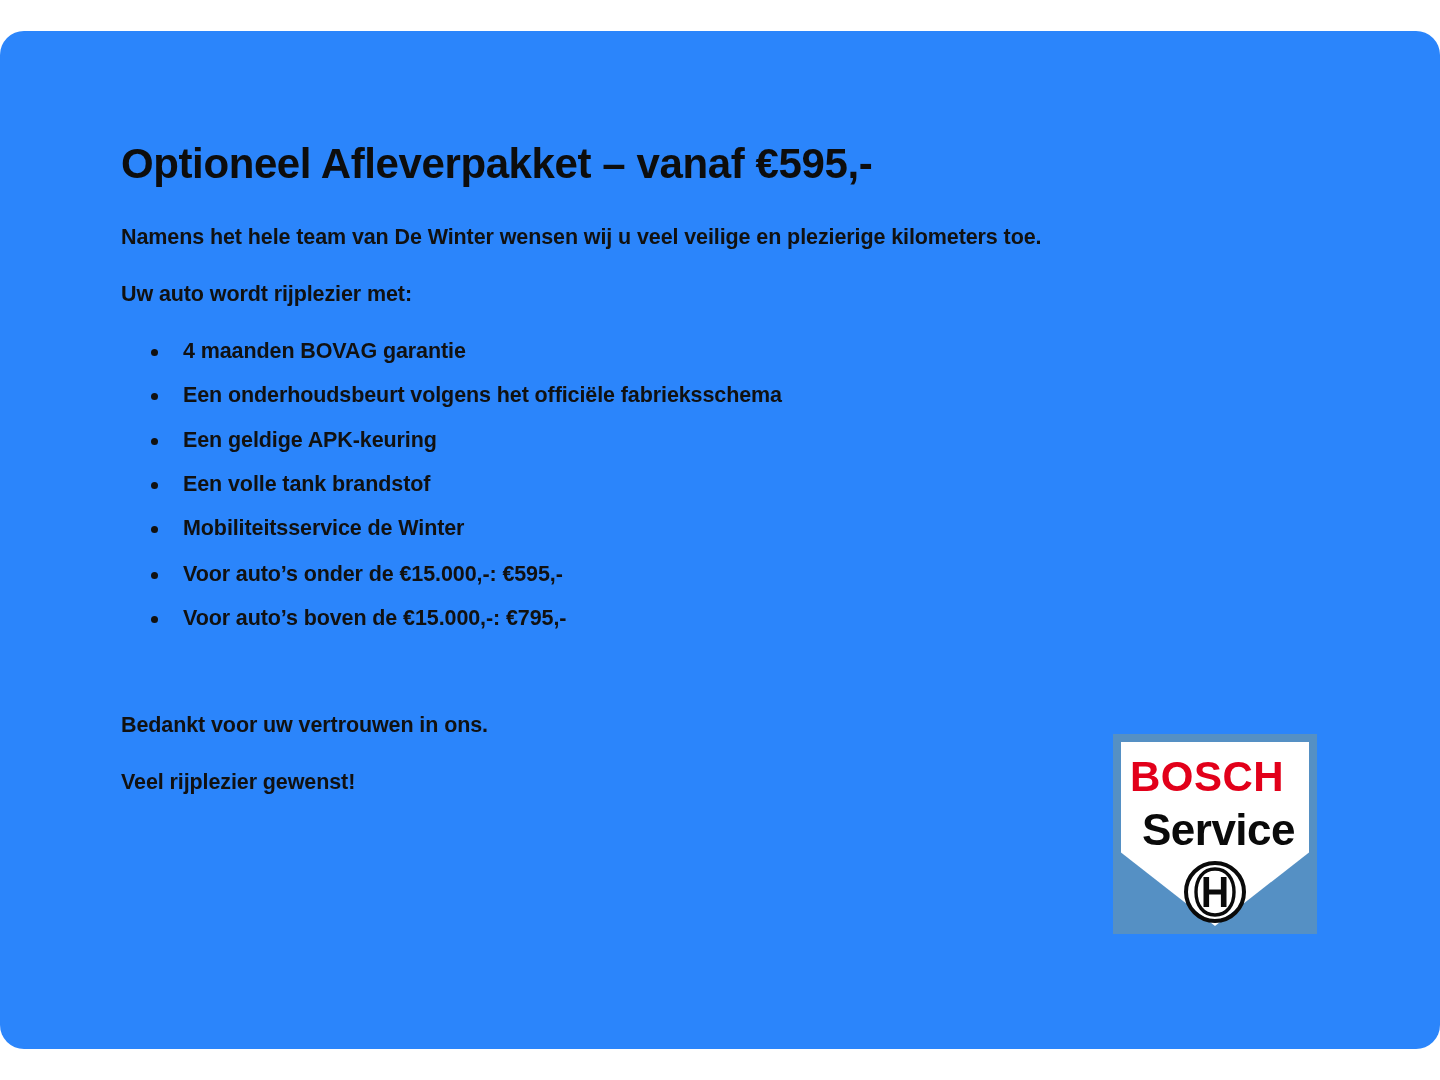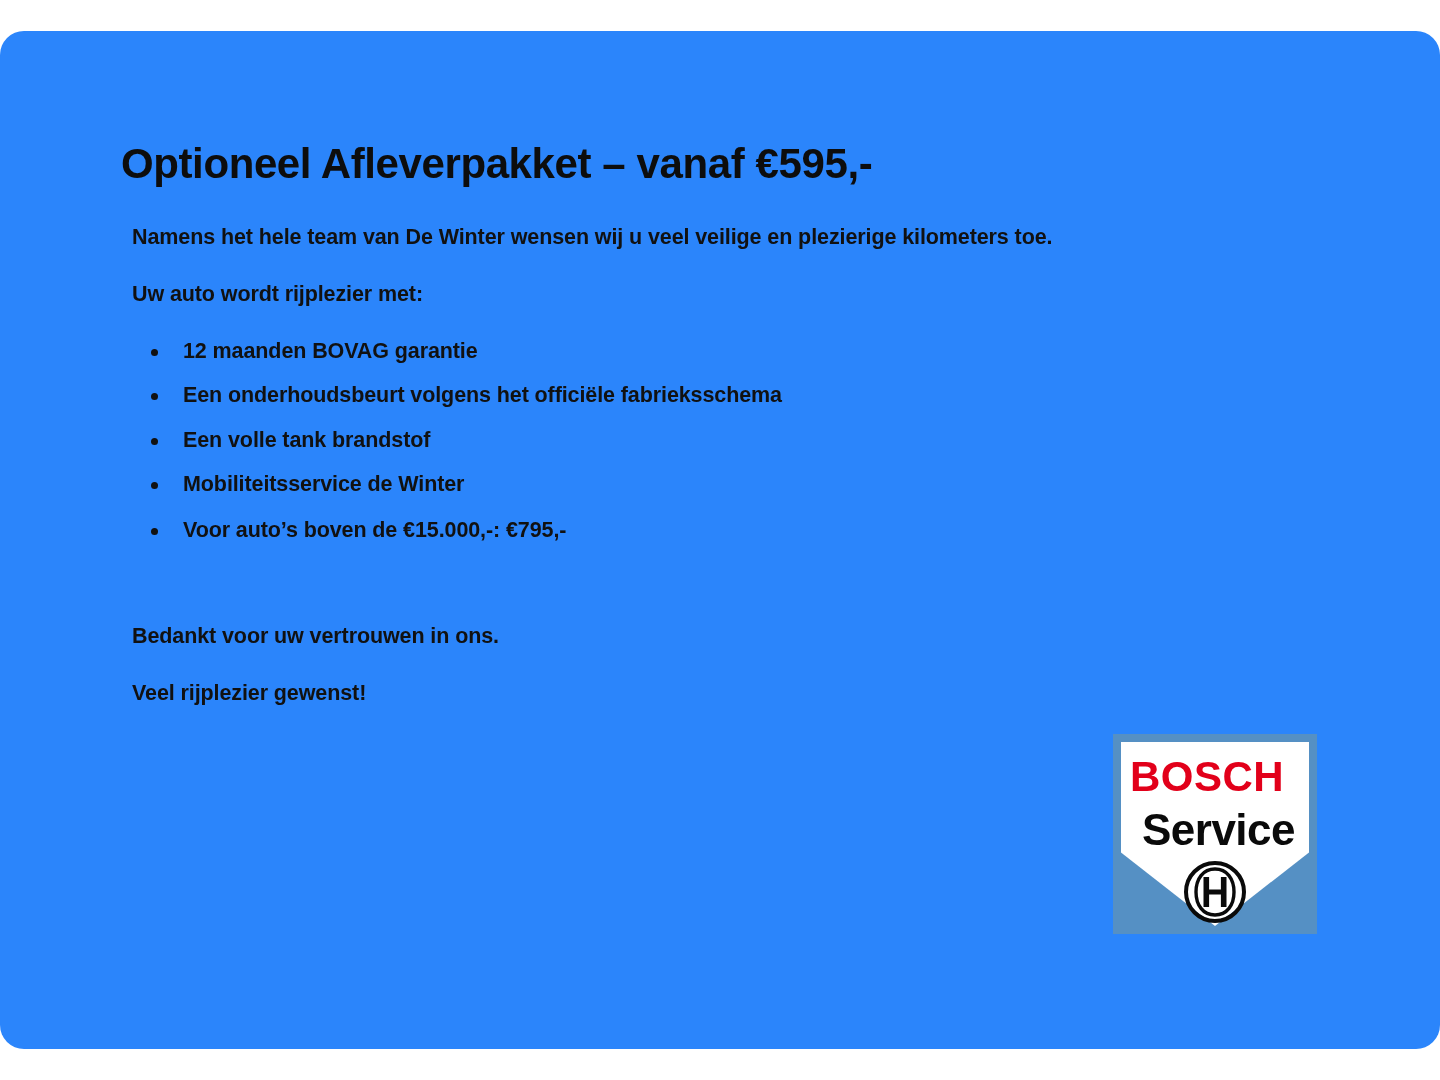--- a/index.html
+++ b/index.html
@@ -46,21 +46,21 @@
     letter-spacing: -0.4px;
     margin: 0 0 38px 0;
     line-height: 1.08;
     white-space: nowrap;
   }
 
   .para {
     font-size: 21.5px;
     font-weight: bold;
     color: #111111;
-    margin: 0 0 30px 11px;
+    margin: 0 0 30px 0;
     line-height: 1.25;
     letter-spacing: -0.1px;
     white-space: nowrap;
   }
 
   ul.bullets {
     list-style: none;
     margin: 0 0 20px 0;
     padding: 0;
   }
@@ -158,38 +158,46 @@
 
       <h1 class="slide-title">Optioneel Afleverpakket – vanaf €595,-</h1>
 
       <p class="para">Namens het hele team van De Winter wensen wij u veel veilige en plezierige kilometers toe.</p>
 
       <p class="para">Uw auto wordt rijplezier met:</p>
 
       <ul class="bullets">
         <li>
           <span class="dot"></span>
-          <span>12 maanden BOVAG garantie</span>
+          <span>4 maanden BOVAG garantie</span>
         </li>
         <li>
           <span class="dot"></span>
           <span>Een onderhoudsbeurt volgens het officiële fabrieksschema</span>
         </li>
         <li>
           <span class="dot"></span>
+          <span>Een geldige APK-keuring</span>
+        </li>
+        <li>
+          <span class="dot"></span>
           <span>Een volle tank brandstof</span>
         </li>
         <li>
           <span class="dot"></span>
           <span>Mobiliteitsservice de Winter</span>
         </li>
       </ul>
 
 
       <ul class="bullets">
+        <li>
+          <span class="dot"></span>
+          <span>Voor auto’s onder de €15.000,-: €595,-</span>
+        </li>
         <li>
           <span class="dot"></span>
           <span>Voor auto’s boven de €15.000,-: €795,-</span>
         </li>
       </ul>
 
       <div class="gap-block"></div>
 
       <p class="para">Bedankt voor uw vertrouwen in ons.</p>
 

